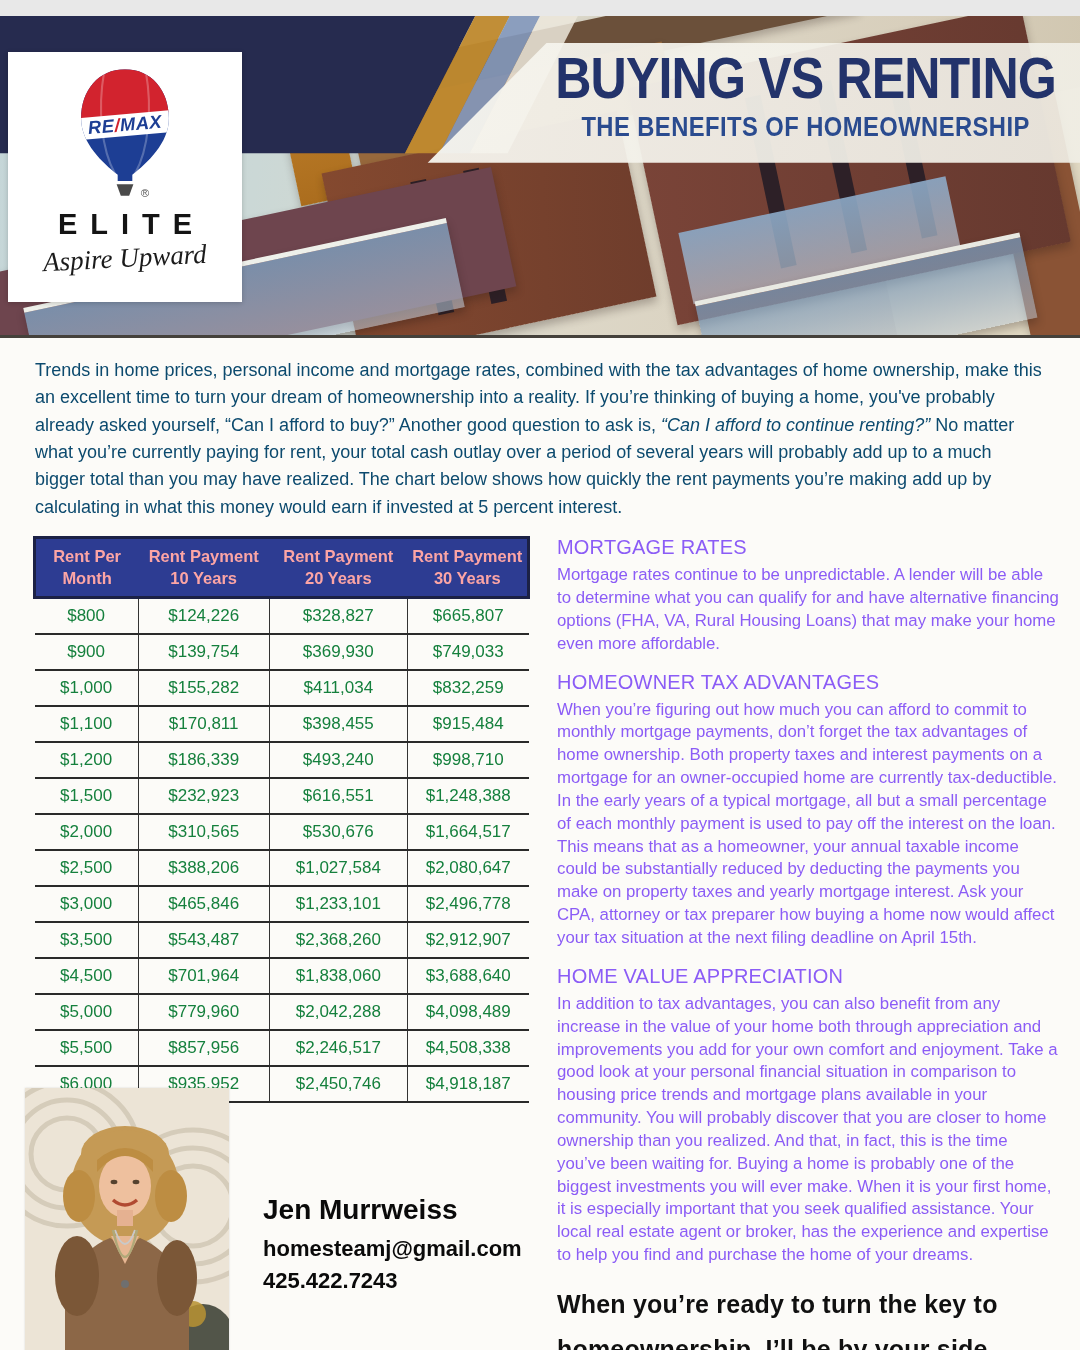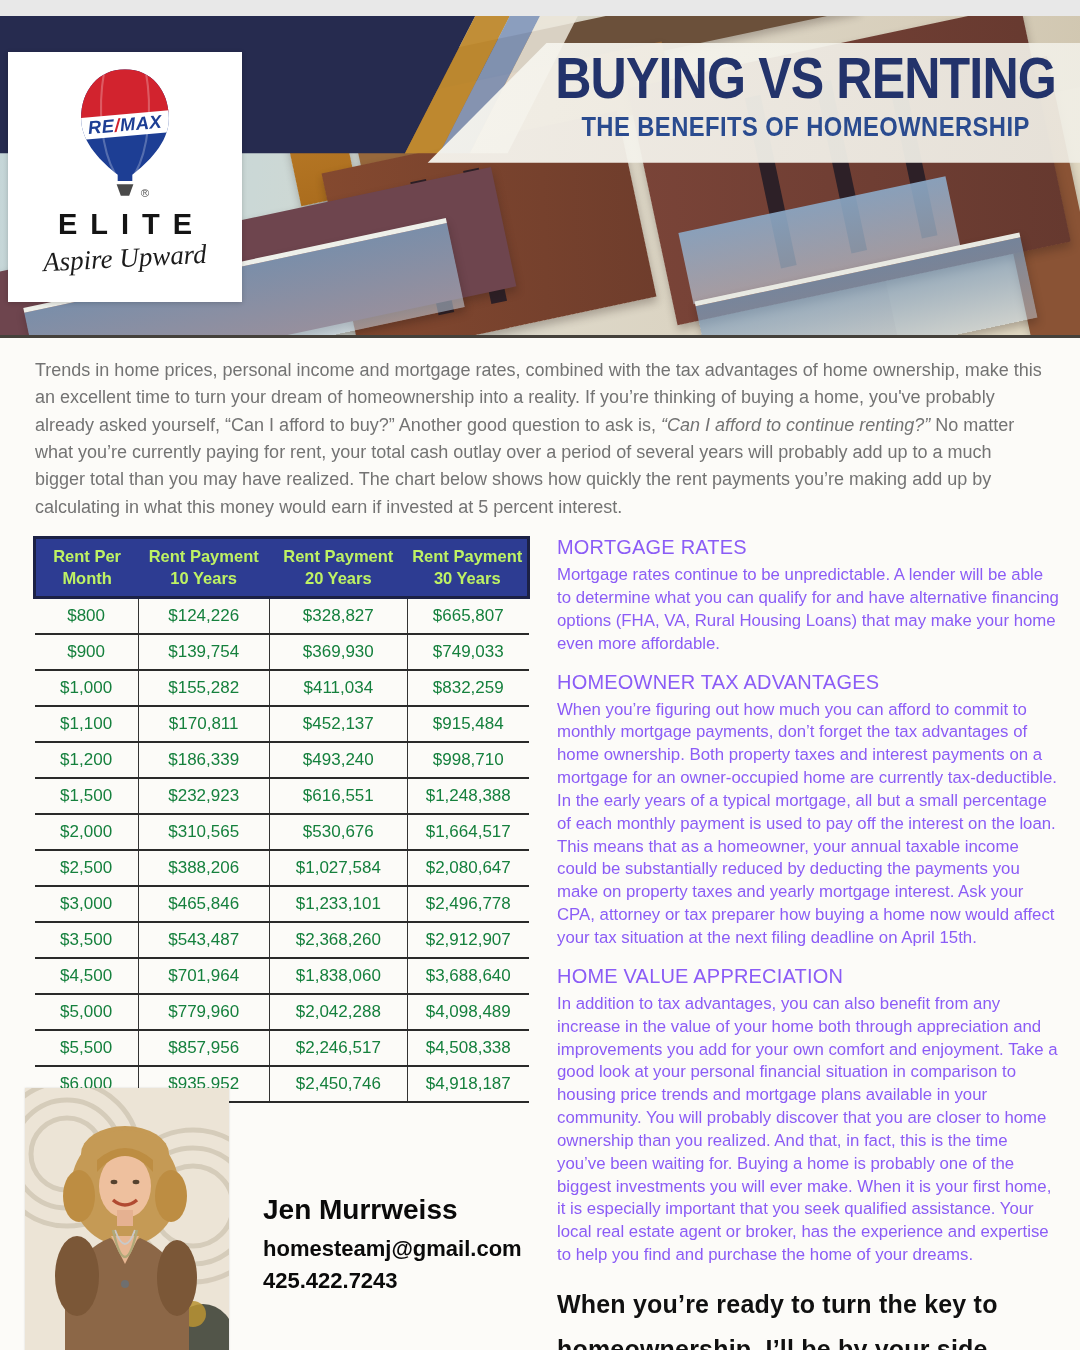--- a/index.html
+++ b/index.html
@@ -46,28 +46,28 @@
 
   
   .logo-card{position:absolute;left:8px;top:36px;width:234px;height:250px;background:#fff;z-index:5;
       box-shadow:0 1px 5px rgba(0,0,0,.2);display:flex;flex-direction:column;align-items:center;}
   .balloon{margin-top:14px;}
   .elite{margin-top:6px;font-size:29px;font-weight:700;letter-spacing:13px;padding-left:13px;color:#141414;}
   .tagline{margin-top:2px;font-family:"Liberation Serif",serif;font-style:italic;font-size:27px;
       color:#1b1b1b;transform:rotate(-3deg);}
 
   
-  .intro{margin:19px 35px 0;font-size:18px;line-height:1.52;color:#737373;text-align:left;}
+  .intro{margin:19px 35px 0;font-size:18px;line-height:1.52;color:#0c4a6e;text-align:left;}
   .intro i{font-family:"Liberation Sans",sans-serif;}
 
   
   .main{display:flex;padding:0 20px 0 33px;margin-top:15px;align-items:flex-start;}
   .table-col{width:497px;flex:none;}
   table{width:100%;border-collapse:collapse;}
-  thead th{background:#2d3c92;color:#bef264;font-size:16.5px;font-weight:700;line-height:1.3;
+  thead th{background:#2d3c92;color:#fca5a5;font-size:16.5px;font-weight:700;line-height:1.3;
       padding:7px 2px;border-top:3px solid #1c2145;border-bottom:3px solid #1c2145;}
   thead th:first-child{border-left:3px solid #1c2145;}
   thead th:last-child{border-right:3px solid #1c2145;}
   tbody td{border-bottom:2px solid #2a2a2a;font-size:17px;color:#15803d;text-align:center;
       padding:6px 2px;height:22px;}
   tbody td + td{border-left:1.5px solid #333;}
 
   .text-col{margin-left:27px;flex:1;}
   .sec-heading{color:#8b5cf6;font-size:20px;font-weight:400;letter-spacing:.2px;margin:0 0 5px;}
   .sec-body{margin:0 0 15px;font-size:16.8px;line-height:1.36;color:#8b5cf6;}
@@ -189,21 +189,21 @@
             </tr>
           <tr>
               <td>$1,000</td>
               <td>$155,282</td>
               <td>$411,034</td>
               <td>$832,259</td>
             </tr>
           <tr>
               <td>$1,100</td>
               <td>$170,811</td>
-              <td>$452,137</td>
+              <td>$398,455</td>
               <td>$915,484</td>
             </tr>
           <tr>
               <td>$1,200</td>
               <td>$186,339</td>
               <td>$493,240</td>
               <td>$998,710</td>
             </tr>
           <tr>
               <td>$1,500</td>

